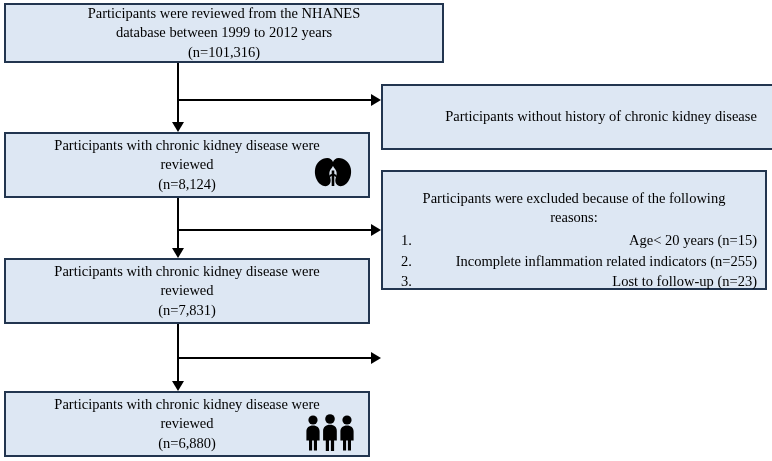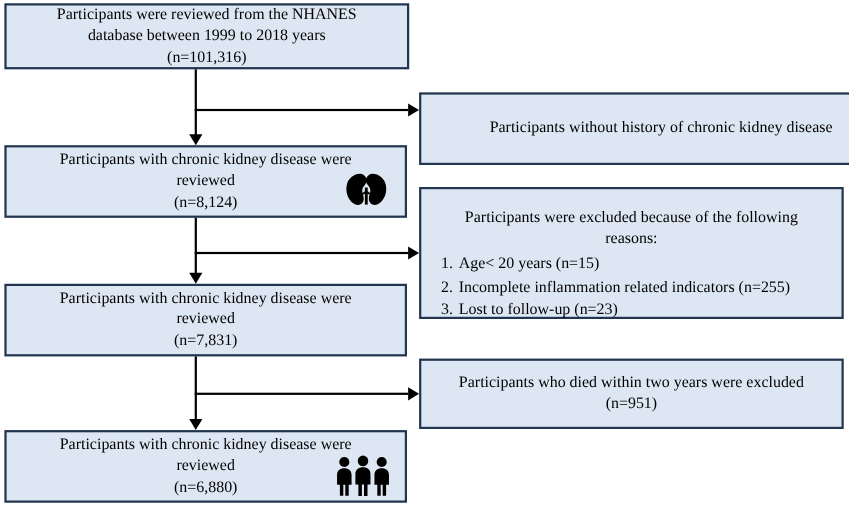--- a/index.html
+++ b/index.html
@@ -28,21 +28,21 @@
     text-align: center;
     color: #000000;
     font-size: 14.5px;
     line-height: 1.32;
     padding: 3px 8px;
   }
 
   .box .line { display: block; white-space: nowrap; }
 
   
-  #box-enrolled   { left: 4px;  top: 3px;   width: 368px; height: 60px; text-align: right; }
+  #box-enrolled   { left: 4px;  top: 3px;   width: 440px; height: 60px; text-align: right; }
   #box-reviewed-1 { left: 4px;  top: 132px; width: 366px; height: 66px; }
   #box-reviewed-2 { left: 4px;  top: 258px; width: 366px; height: 66px; }
   #box-included   { left: 4px;  top: 391px; width: 366px; height: 66px; }
 
   
   #box-excl-1 { left: 381px; top: 84px;  width: 440px; height: 66px; }
   #box-excl-2 { left: 381px; top: 170px; width: 386px; height: 120px;
                 justify-content: flex-start; padding-top: 17px; }
   #box-excl-3 { left: 381px; top: 326px; width: 386px; height: 64px; }
 
@@ -59,21 +59,21 @@
     font-size: 14.5px;
     line-height: 1.4;
     white-space: nowrap;
   }
   .reasons li .num {
     width: 26px;
     flex: 0 0 26px;
     padding-left: 10px;
     box-sizing: border-box;
   }
-  .reasons li .txt { flex: 1 1 auto; }
+  .reasons li .txt { flex: 1 1 auto; text-align: right; }
 
   sup { font-size: 0.68em; vertical-align: super; line-height: 0; }
 
   
   .vline {
     position: absolute;
     width: 2px;
     background: #000000;
     left: 177px;
   }
@@ -133,21 +133,21 @@
     height: 38px;
   }
 </style>
 </head>
 <body>
 
 <div id="canvas">
 
   <div class="box" id="box-enrolled">
     <span class="line">Participants were reviewed from the NHANES</span>
-    <span class="line">database between 1999 to 2018 years</span>
+    <span class="line">database between 1999 to 2012 years</span>
     <span class="line">(n=101,316)</span>
   </div>
 
   <div class="box" id="box-reviewed-1">
     <span class="line">Participants with chronic kidney disease were</span>
     <span class="line">reviewed</span>
     <span class="line">(n=8,124)</span>
     <svg class="kidney-icon" viewBox="0 0 46 34">
       <path d="M17.3 2.0C11.6 2.0 6.4 6.4 5.2 12.4c-1.2 6.0 1.0 12.6 5.6 16.2 3.2 2.5 7.2 2.2 9.0-0.8 1.3-2.2 1.0-4.4 0.3-6.6-0.6-1.9-1.0-3.6-0.6-5.3 0.4-1.7 1.4-2.8 2.3-3.9 1.4-1.7 2.0-3.7 1.3-5.7C22.3 3.9 20.0 2.0 17.3 2.0z" fill="#000000"></path>
       <path d="M28.7 2.0c5.7 0 10.9 4.4 12.1 10.4 1.2 6.0-1.0 12.6-5.6 16.2-3.2 2.5-7.2 2.2-9.0-0.8-1.3-2.2-1.0-4.4-0.3-6.6 0.6-1.9 1.0-3.6 0.6-5.3-0.4-1.7-1.4-2.8-2.3-3.9-1.4-1.7-2.0-3.7-1.3-5.7C23.7 3.9 26.0 2.0 28.7 2.0z" fill="#000000"></path>
@@ -195,24 +195,20 @@
         <span class="num">2.</span>
         <span class="txt">Incomplete inflammation related indicators (n=255)</span>
       </li>
       <li>
         <span class="num">3.</span>
         <span class="txt">Lost to follow-up (n=23)</span>
       </li>
     </ul>
   </div>
 
-  <div class="box" id="box-excl-3">
-    <span class="line">Participants who died within two years were excluded</span>
-    <span class="line">(n=951)</span>
-  </div>
 
   <div class="vline" id="v1"></div>
   <div class="arrow-down" id="a1"></div>
   <div class="hline" id="h1"></div>
   <div class="arrow-right" id="ah1"></div>
 
   <div class="vline" id="v2"></div>
   <div class="arrow-down" id="a2"></div>
   <div class="hline" id="h2"></div>
   <div class="arrow-right" id="ah2"></div>

